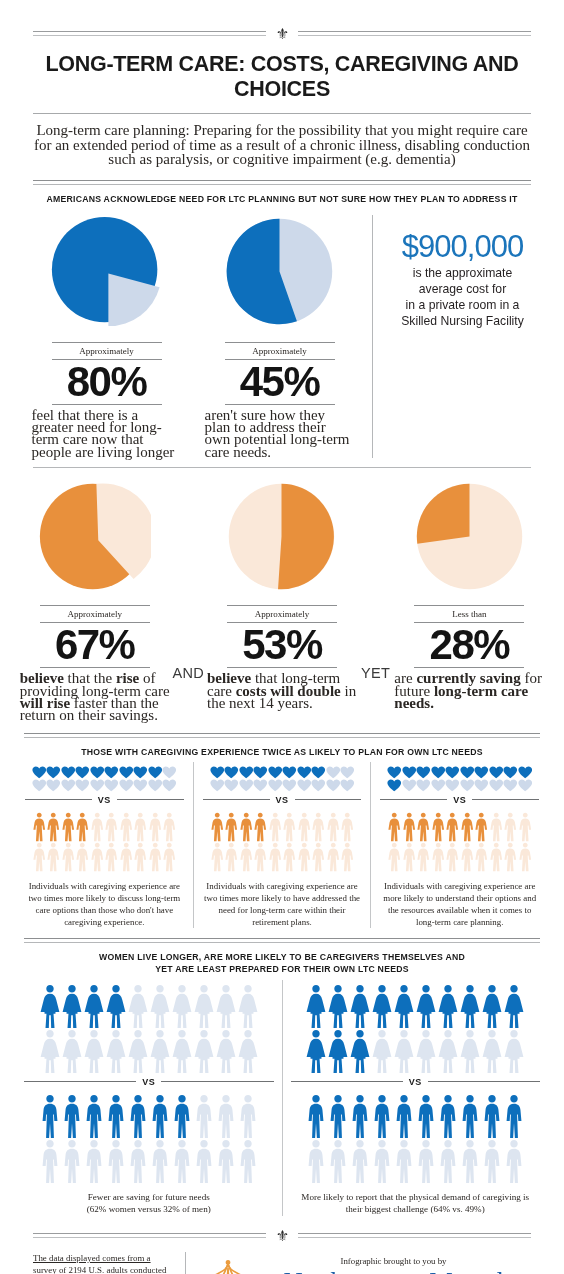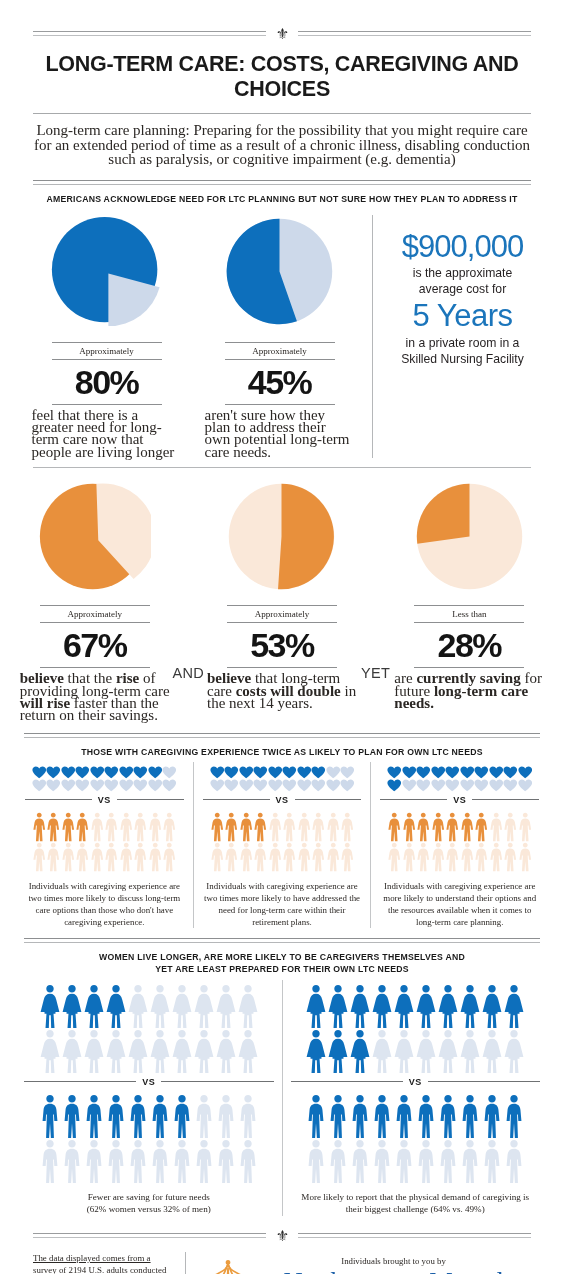--- a/index.html
+++ b/index.html
@@ -76,21 +76,21 @@
     width: 113px; height: 113px; border-radius: 50%;
     position: relative;
   }
   .stat-rule { width: 110px; height: 1px; background: #8d8f91; }
   .approx {
     font-size: 9px; line-height: 16px; color: #2b2724; text-align: center;
   }
   .bignum {
     font-family: "Liberation Sans", sans-serif;
     font-weight: bold;
-    font-size: 34px;
+    font-size: 42px;
     letter-spacing: -1.5px;
     line-height: 44px;
     color: #141414;
   }
   .desc {
     font-size: 15px; line-height: 12.4px; text-align: left;
     padding-top: 4px; color: #2b2724; max-width: 150px;
   }
   .desc b { font-weight: bold; }
 
@@ -217,21 +217,20 @@
       <div class="stat-rule"></div>
       <div class="bignum">45%</div>
       <div class="stat-rule"></div>
       <div class="desc">aren't sure how they plan to address their own potential long-term care needs.</div>
     </div>
 
     <div class="money-block">
       <div class="money-big">$900,000</div>
       <div class="money-small">is the approximate</div>
       <div class="money-small">average cost for</div>
-      <div class="money-years">5 Years</div>
       <div class="money-small">in a private room in a</div>
       <div class="money-small">Skilled Nursing Facility</div>
     </div>
   </div>
 </div>
 
 <div>
   <div style="margin:9px 33px 0;height:1px;background:#b5b7b9"></div>
 
   <div class="row-pies2">
@@ -1028,19 +1027,19 @@
             <path d="M28 10 C28 22 44 20 48 30 C51 38 44 44 36 40"></path>
             <path d="M28 12 C24 24 18 30 16 40 C15 46 20 50 24 46"></path>
             <path d="M28 12 C32 24 38 30 40 40 C41 46 36 50 32 46"></path>
             <path d="M28 16 L26 48 M28 16 L30 48"></path>
             <path d="M22 50 L34 50 M23 54 L33 54 M24 58 L32 58"></path>
           </g>
           <path d="M28 8 C26 8 25 10 26 12 L30 12 C31 10 30 8 28 8" fill="#eb9c3f"></path>
         </svg>
       </div>
       <div class="brand-text">
-        <div class="brand-kicker">Individuals brought to you by</div>
+        <div class="brand-kicker">Infographic brought to you by</div>
         <div class="brand-name">Northwestern Mutual</div>
         <div class="brand-credit">Created by ObizMedia.com</div>
       </div>
     </div>
   </div>
 </div>
 
 </body></html>

